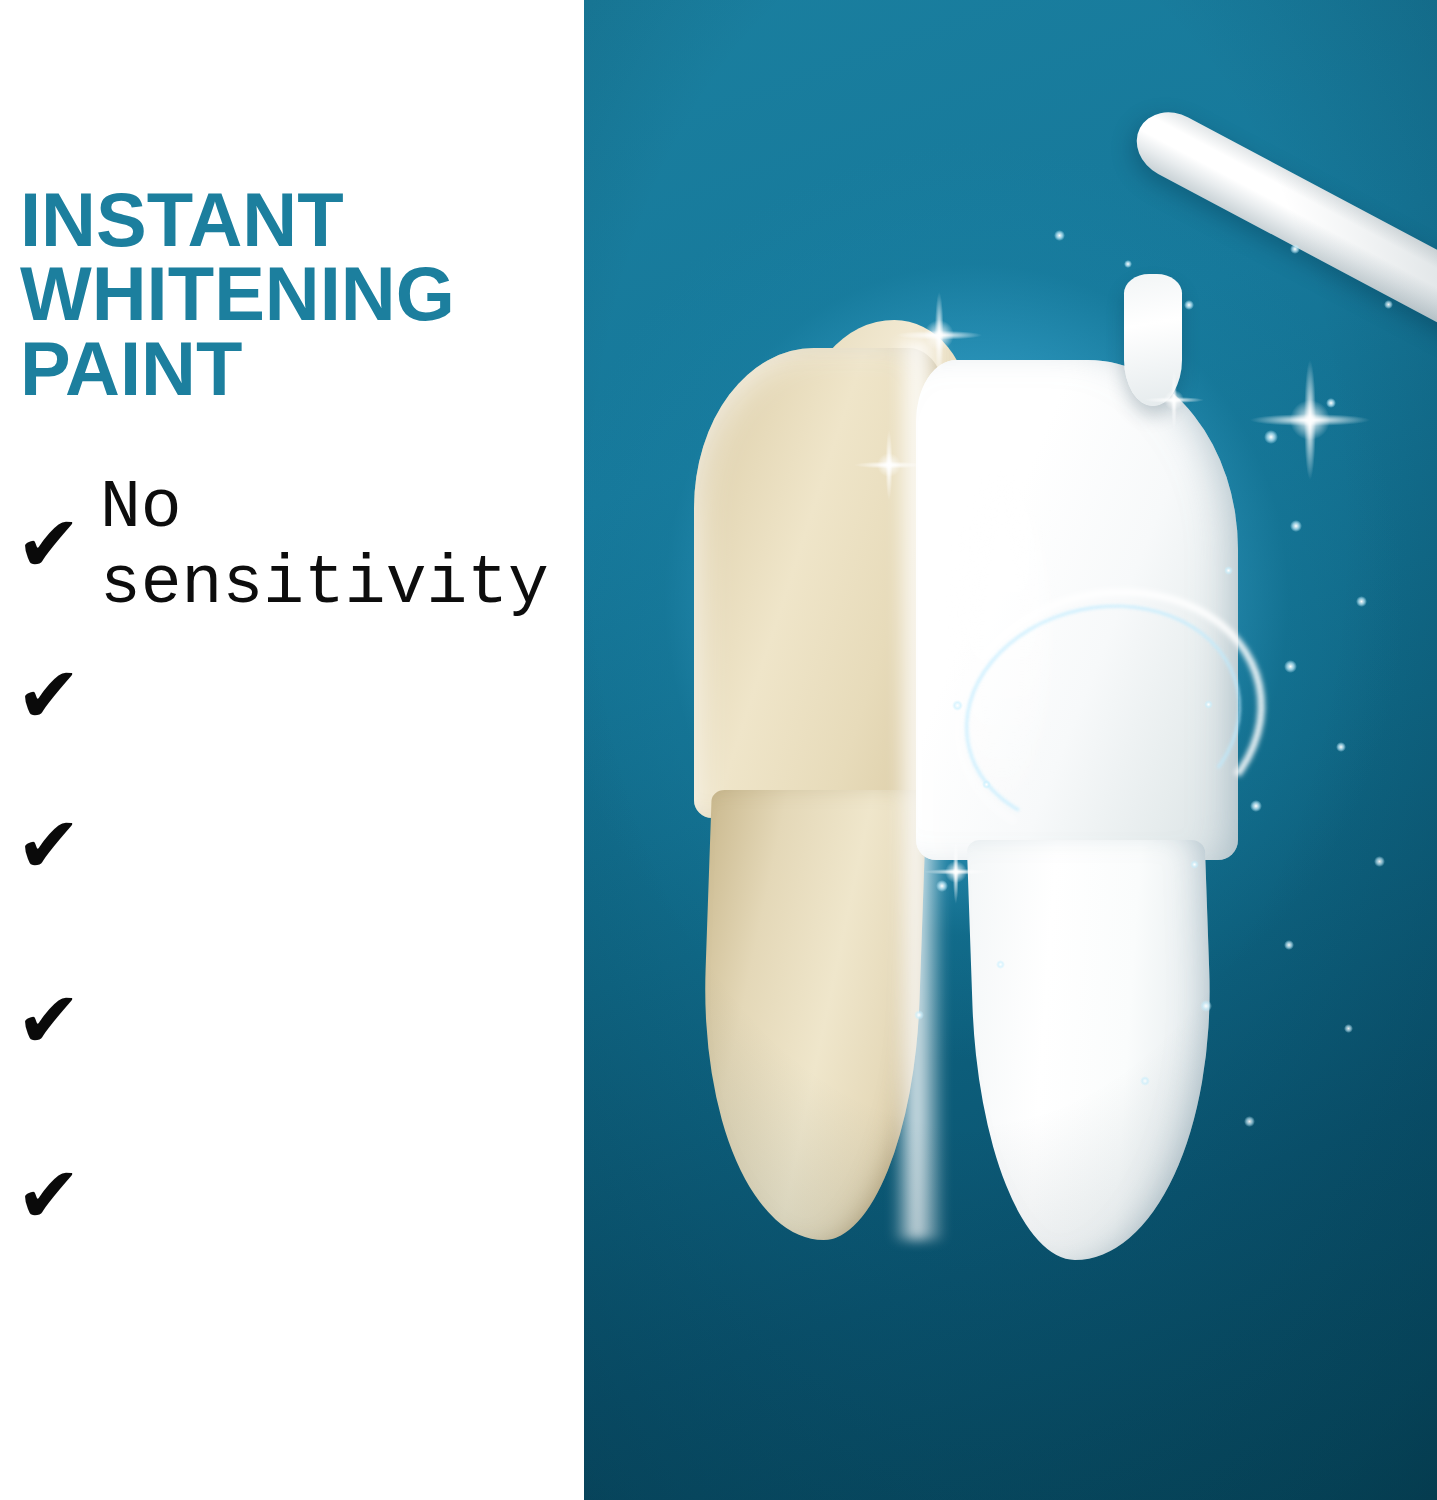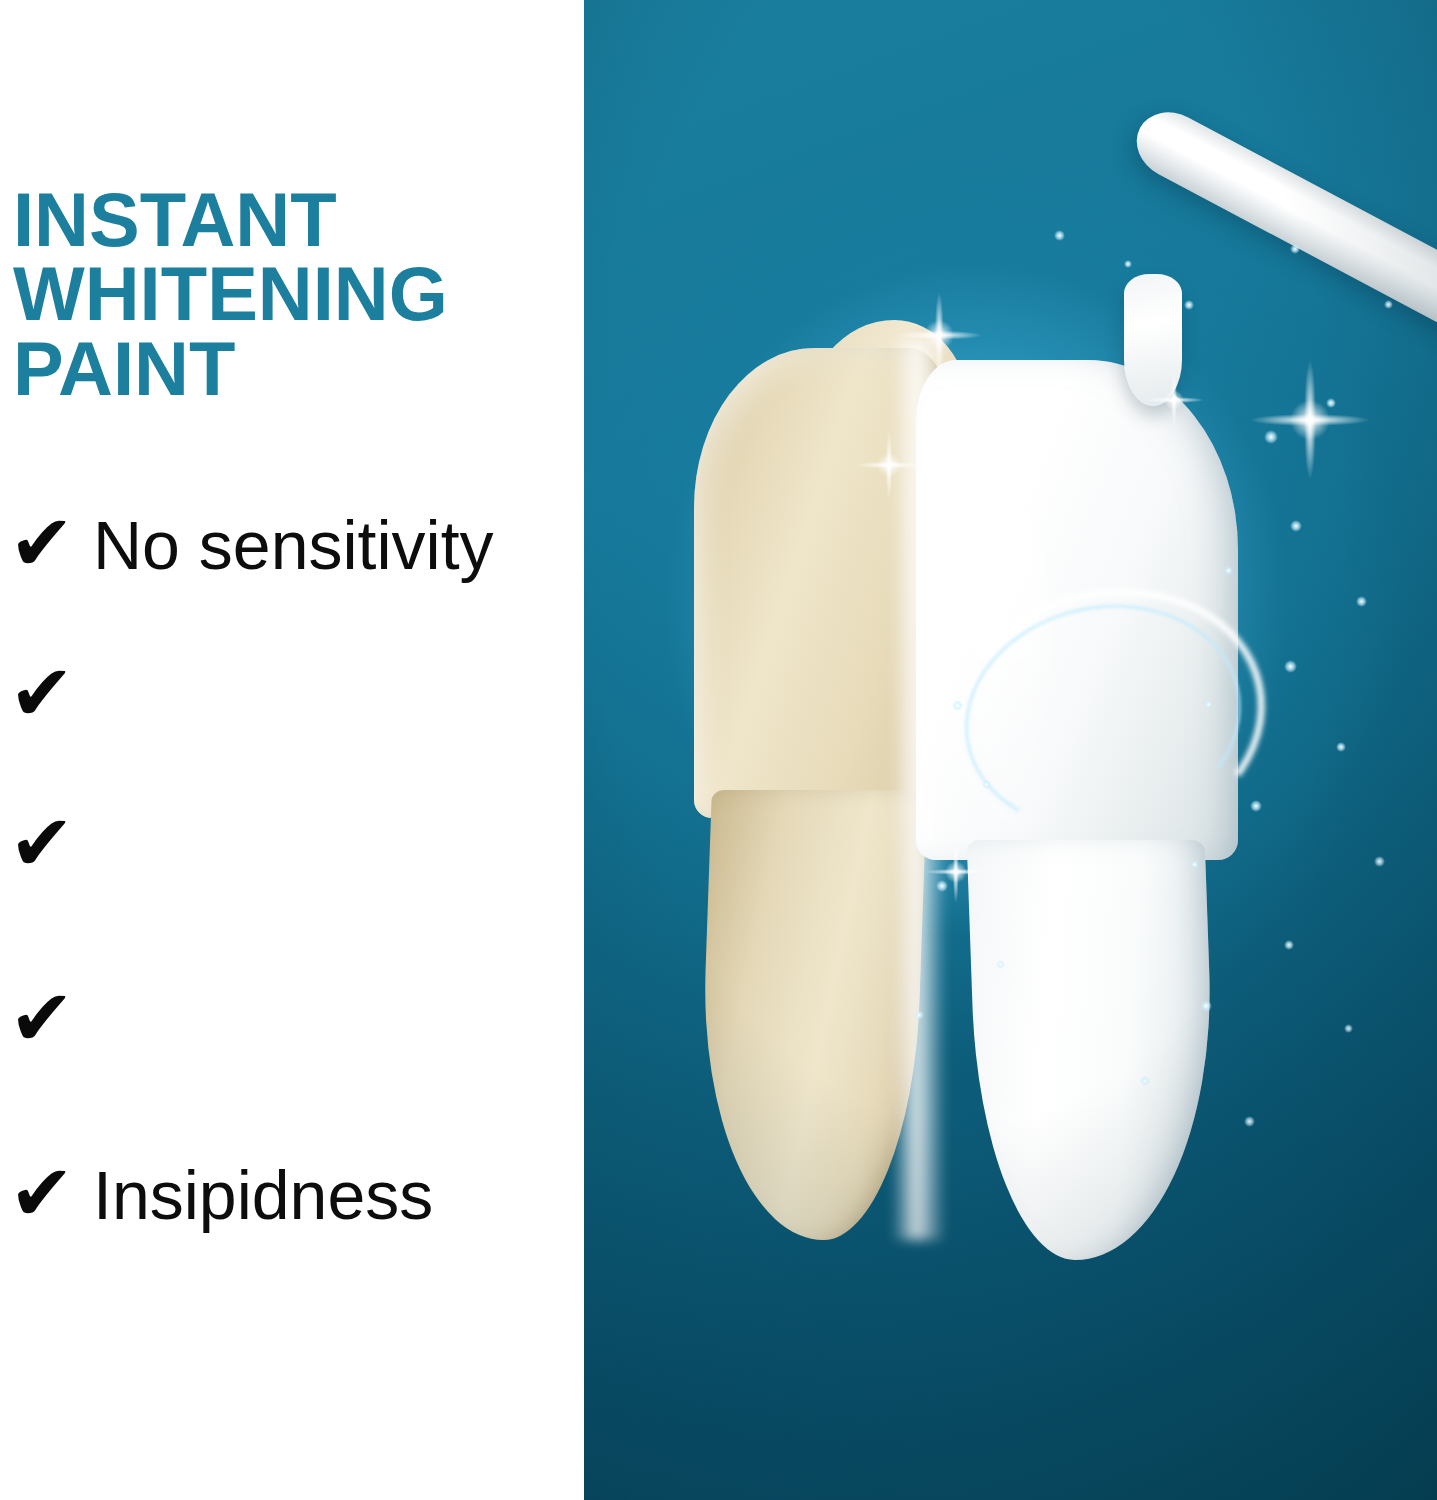--- a/index.html
+++ b/index.html
@@ -12,21 +12,21 @@
     width: 1437px;
     height: 1500px;
     background: #ffffff;
     overflow: hidden;
     font-family: "Liberation Sans", sans-serif;
   }
 
   
   #copy-panel {
     position: absolute;
-    left: 1px;
+    left: 8px;
     top: 0;
     width: 584px;
     height: 1500px;
     background: #ffffff;
   }
 
   #headline {
     position: absolute;
     left: 12px;
     top: 132px;
@@ -64,20 +64,21 @@
     text-align: left;
     transform: translateY(-2px);
   }
   .benefit-label {
     flex: 1 1 auto;
     color: #0d0d0d;
     font-size: 68px;
     line-height: 1.12;
     font-weight: normal;
     white-space: pre-line;
+    font-family: Liberation Mono, monospace;
   }
 
   
   #hero-panel {
     position: absolute;
     left: 584px;
     top: 0;
     width: 853px;
     height: 1500px;
     overflow: hidden;
@@ -286,21 +287,20 @@
       <li class="benefit-item">
         <span class="check-icon">✔</span>
       </li>
 
       <li class="benefit-item two-line">
         <span class="check-icon">✔</span>
       </li>
 
       <li class="benefit-item">
         <span class="check-icon">✔</span>
-        <span class="benefit-label">Insipidness</span>
       </li>
 
     </ul>
   </div>
 
   <div id="hero-panel">
 
     <div id="tooth-group">
 
       <div class="tooth-half-left">

